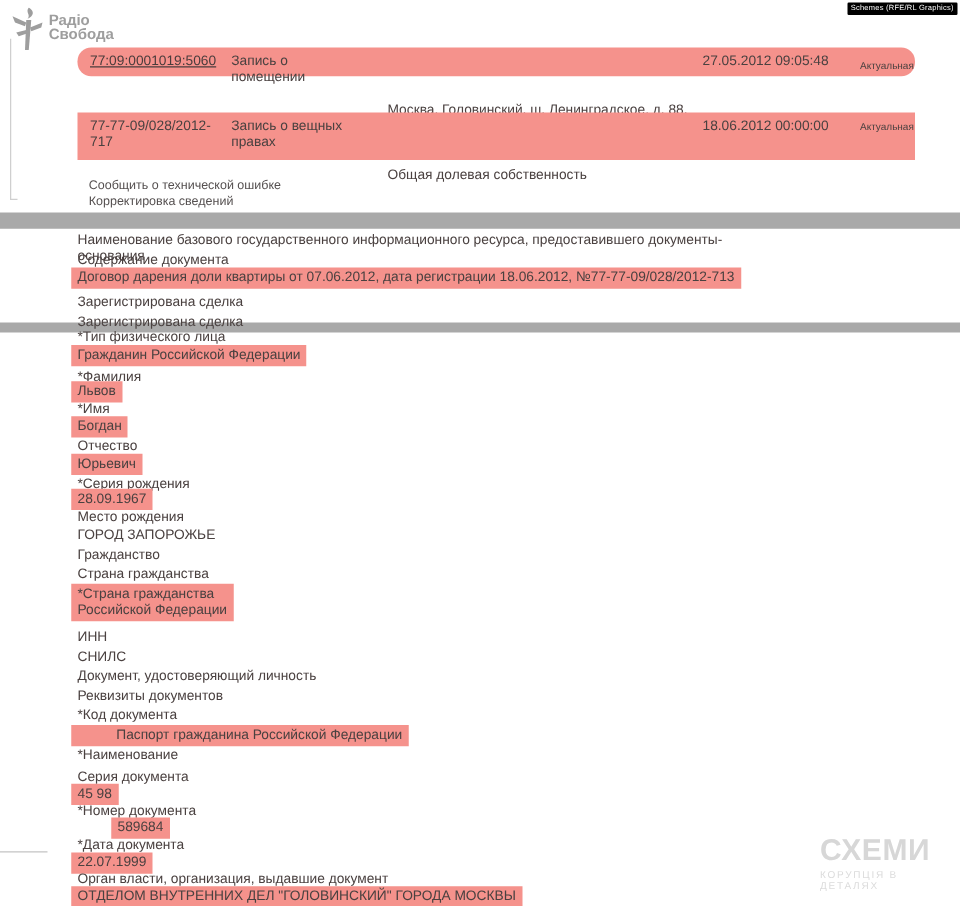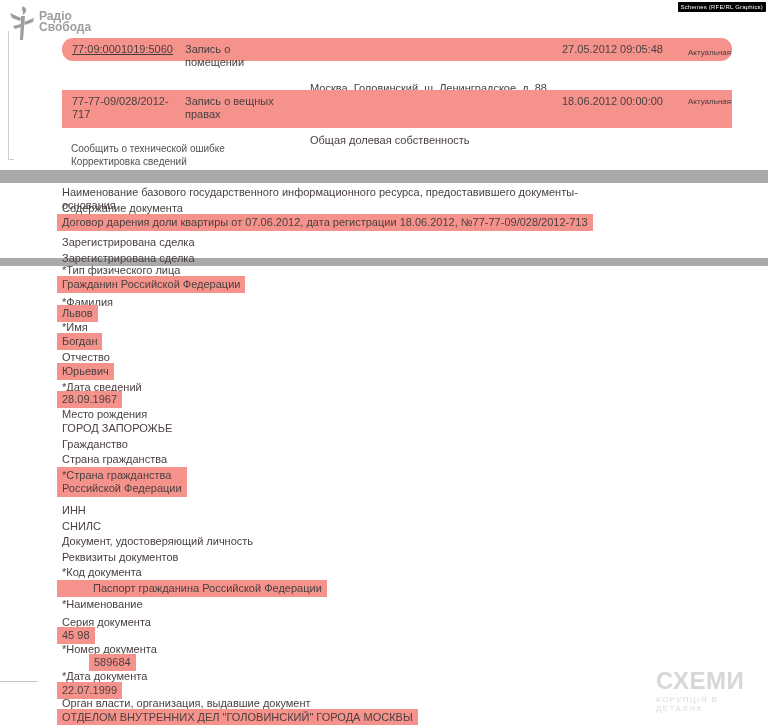--- a/index.html
+++ b/index.html
@@ -116,21 +116,21 @@
       <div class="f-label" style="top: 236px;">Зарегистрирована сделка</div>
       <div class="f-label" style="top: 252px;">Зарегистрирована сделка</div>
       <div class="f-label" style="top: 264px;">*Тип физического лица</div>
       <div class="f-value" style="top: 276px;">Гражданин Российской Федерации</div>
       <div class="f-label" style="top: 296px;">*Фамилия</div>
       <div class="f-value" style="top: 305px;">Львов</div>
       <div class="f-label" style="top: 321px;">*Имя</div>
       <div class="f-value" style="top: 333px;">Богдан</div>
       <div class="f-label" style="top: 351px;">Отчество</div>
       <div class="f-value" style="top: 363px;">Юрьевич</div>
-      <div class="f-label" style="top: 381px;">*Дата сведений</div>
+      <div class="f-label" style="top: 381px;">*Серия рождения</div>
       <div class="f-value" style="top: 391px;">28.09.1967</div>
       <div class="f-label" style="top: 408px;">Место рождения</div>
       <div class="f-value-plain" style="top: 422px;">ГОРОД ЗАПОРОЖЬЕ</div>
       <div class="f-label" style="top: 438px;">Гражданство</div>
       <div class="f-label" style="top: 453px;">Страна гражданства</div>
       <div class="f-value" style="top: 467px;">*Страна гражданства
 Российской Федерации</div>
       <div class="f-label" style="top: 504px;">ИНН</div>
       <div class="f-label" style="top: 520px;">СНИЛС</div>
       <div class="f-label" style="top: 535px;">Документ, удостоверяющий личность</div>

